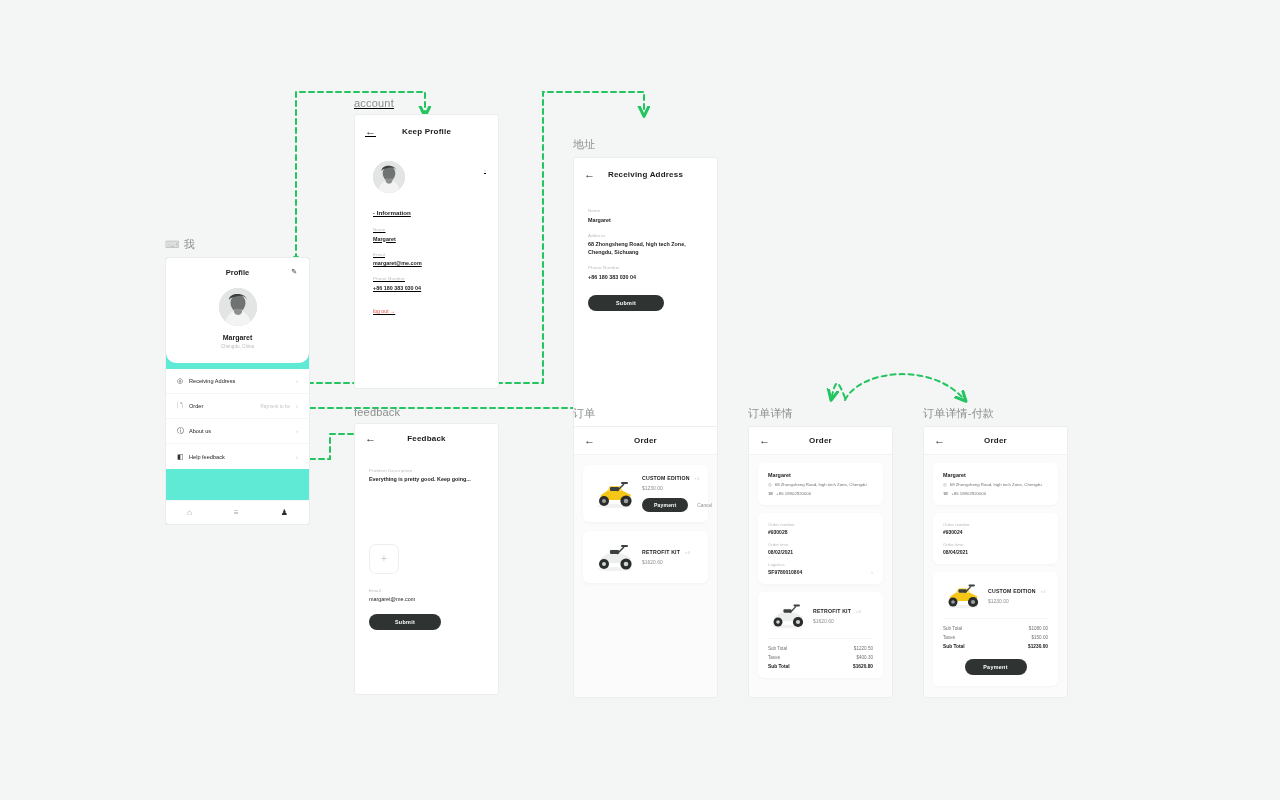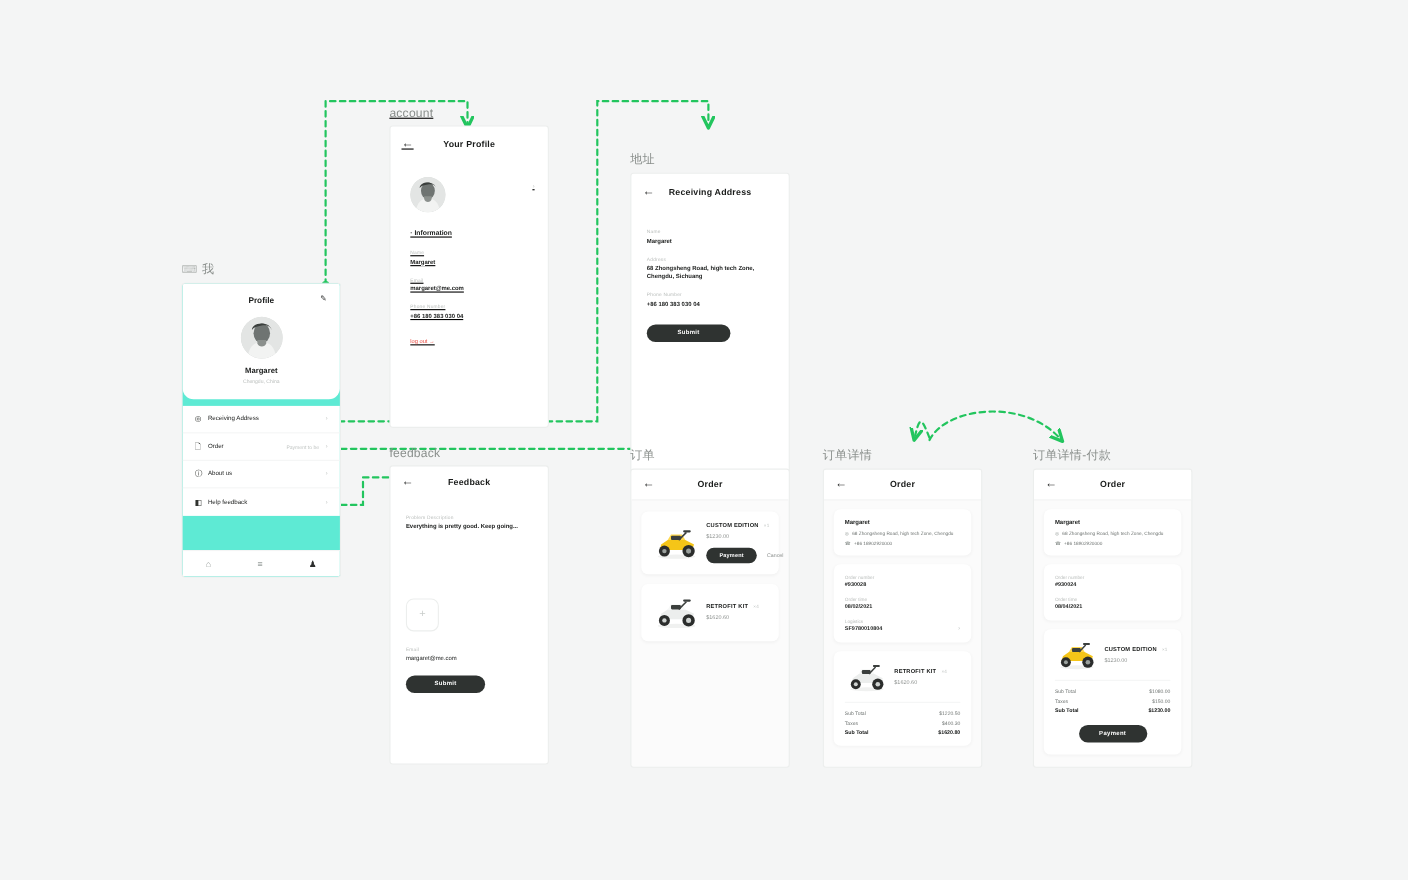--- a/index.html
+++ b/index.html
@@ -247,21 +247,21 @@
         <span class="pf-tab active">♟</span>
       </div>
     </div>
   </div>
 
   <div class="frame" style="left:354px; top:97px;text-decoration:underline;">
     <div class="frame-label">account</div>
     <div class="screen" id="scr-account">
       <div class="navbar" style="height:32px;">
         <span class="nav-back">←</span>
-        <span class="nav-title">Your Profile</span>
+        <span class="nav-title">Keep Profile</span>
       </div>
       <div class="ac-row">
         <div class="ac-avatar">
           <svg viewBox="0 0 32 32" width="32" height="32">
             <defs>
                 <clipPath id="cpB">
                   <circle cx="16" cy="16" r="16"></circle>
                 </clipPath>
               </defs>
             <g clip-path="url(#cpB)">
@@ -479,21 +479,21 @@
               <span>Sub Total</span>
               <span>$1620.80</span>
             </div>
           </div>
         </div>
 
       </div>
     </div>
   </div>
 
-  <div class="frame" style="left:923px; top:406px;margin-left:16px;">
+  <div class="frame" style="left:923px; top:406px;">
     <div class="frame-label">订单详情-付款</div>
     <div class="screen od">
       <div class="navbar sep" style="height:28px; background:#fff;">
         <span class="nav-back">←</span>
         <span class="nav-title">Order</span>
       </div>
       <div class="od-body">
 
         <div class="od-card">
           <div class="od-name">Margaret</div>

